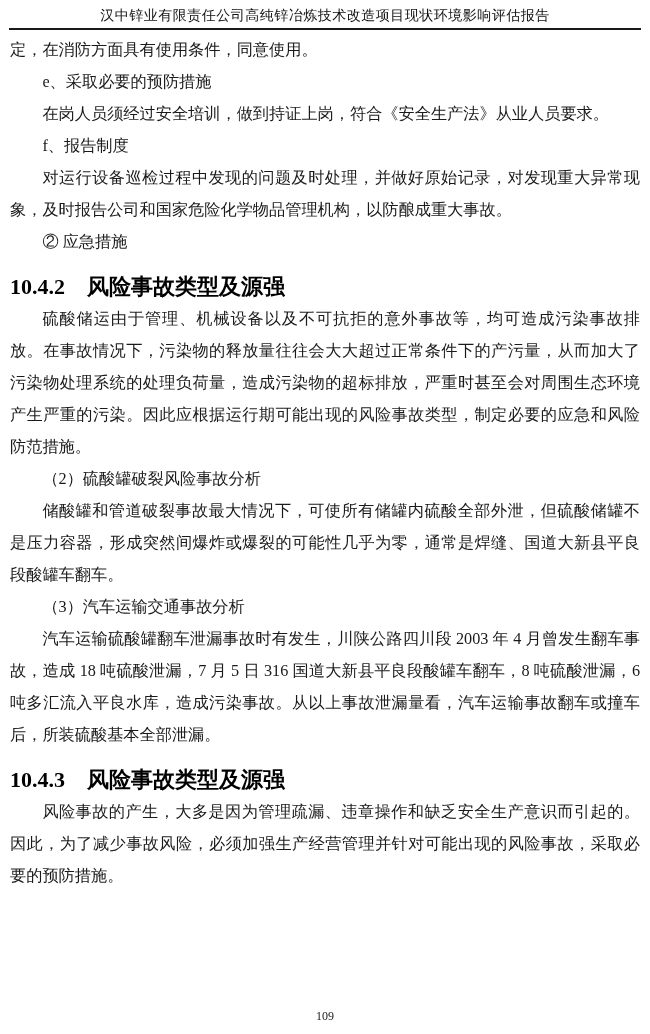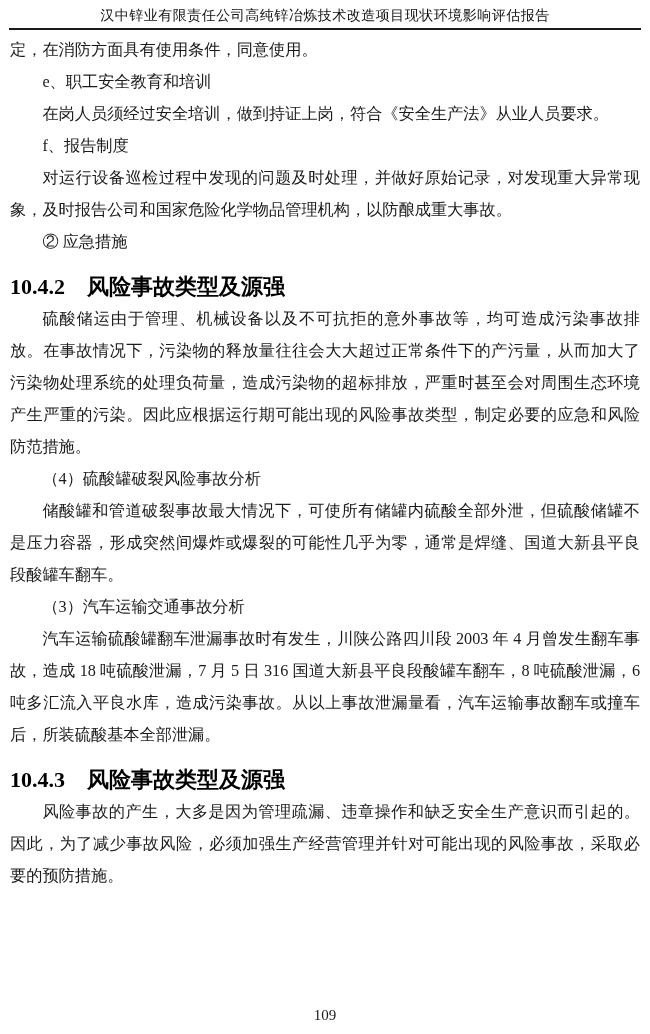--- a/index.html
+++ b/index.html
@@ -56,44 +56,44 @@
     color: #000000;
   }
   .page-footer {
     position: absolute;
     left: 0;
     right: 0;
     bottom: 10px;
     text-align: center;
   }
   .page-number {
-    font-size: 15px;
+    font-size: 12px;
     color: #1a1a1a;
   }
 </style>
 </head>
 <body>
 
 <div class="page">
 
   <div class="running-header">
     <div class="running-header-title">汉中锌业有限责任公司高纯锌冶炼技术改造项目现状环境影响评估报告</div>
     <div class="header-rule"></div>
   </div>
 
   <div class="doc-body">
     <p class="para noindent">定，在消防方面具有使用条件，同意使用。</p>
-    <p class="para">e、职工安全教育和培训</p>
+    <p class="para">e、采取必要的预防措施</p>
     <p class="para">在岗人员须经过安全培训，做到持证上岗，符合《安全生产法》从业人员要求。</p>
     <p class="para">f、报告制度</p>
     <p class="para">对运行设备巡检过程中发现的问题及时处理，并做好原始记录，对发现重大异常现象，及时报告公司和国家危险化学物品管理机构，以防酿成重大事故。</p>
     <p class="para">② 应急措施</p>
     <h2 class="section-heading">10.4.2　风险事故类型及源强</h2>
     <p class="para">硫酸储运由于管理、机械设备以及不可抗拒的意外事故等，均可造成污染事故排放。在事故情况下，污染物的释放量往往会大大超过正常条件下的产污量，从而加大了污染物处理系统的处理负荷量，造成污染物的超标排放，严重时甚至会对周围生态环境产生严重的污染。因此应根据运行期可能出现的风险事故类型，制定必要的应急和风险防范措施。</p>
-    <p class="para">（4）硫酸罐破裂风险事故分析</p>
+    <p class="para">（2）硫酸罐破裂风险事故分析</p>
     <p class="para">储酸罐和管道破裂事故最大情况下，可使所有储罐内硫酸全部外泄，但硫酸储罐不是压力容器，形成突然间爆炸或爆裂的可能性几乎为零，通常是焊缝、国道大新县平良段酸罐车翻车。</p>
     <p class="para">（3）汽车运输交通事故分析</p>
     <p class="para">汽车运输硫酸罐翻车泄漏事故时有发生，川陕公路四川段 2003 年 4 月曾发生翻车事故，造成 18 吨硫酸泄漏，7 月 5 日 316 国道大新县平良段酸罐车翻车，8 吨硫酸泄漏，6 吨多汇流入平良水库，造成污染事故。从以上事故泄漏量看，汽车运输事故翻车或撞车后，所装硫酸基本全部泄漏。</p>
     <h2 class="section-heading">10.4.3　风险事故类型及源强</h2>
     <p class="para">风险事故的产生，大多是因为管理疏漏、违章操作和缺乏安全生产意识而引起的。因此，为了减少事故风险，必须加强生产经营管理并针对可能出现的风险事故，采取必要的预防措施。</p>
   </div>
 
   <div class="page-footer">
     <span class="page-number">109</span>
   </div>

